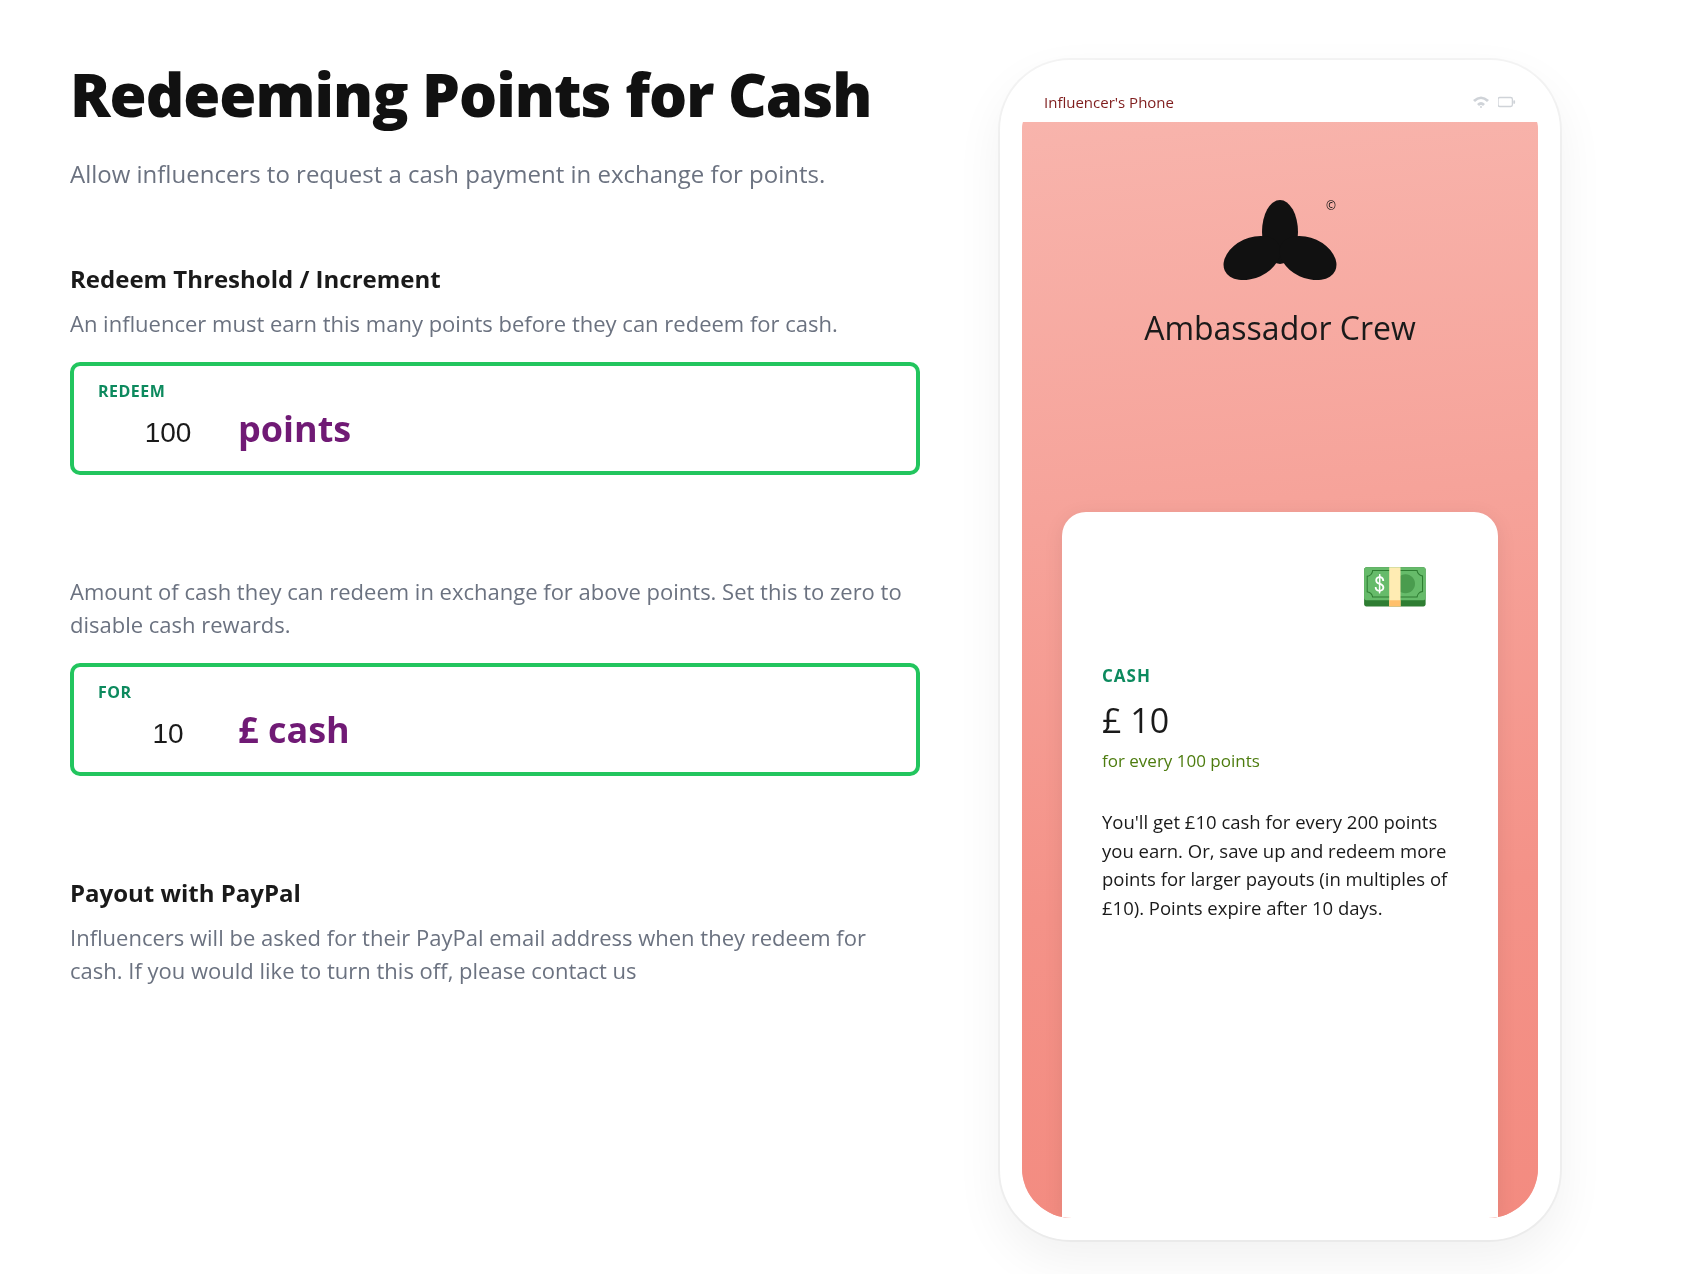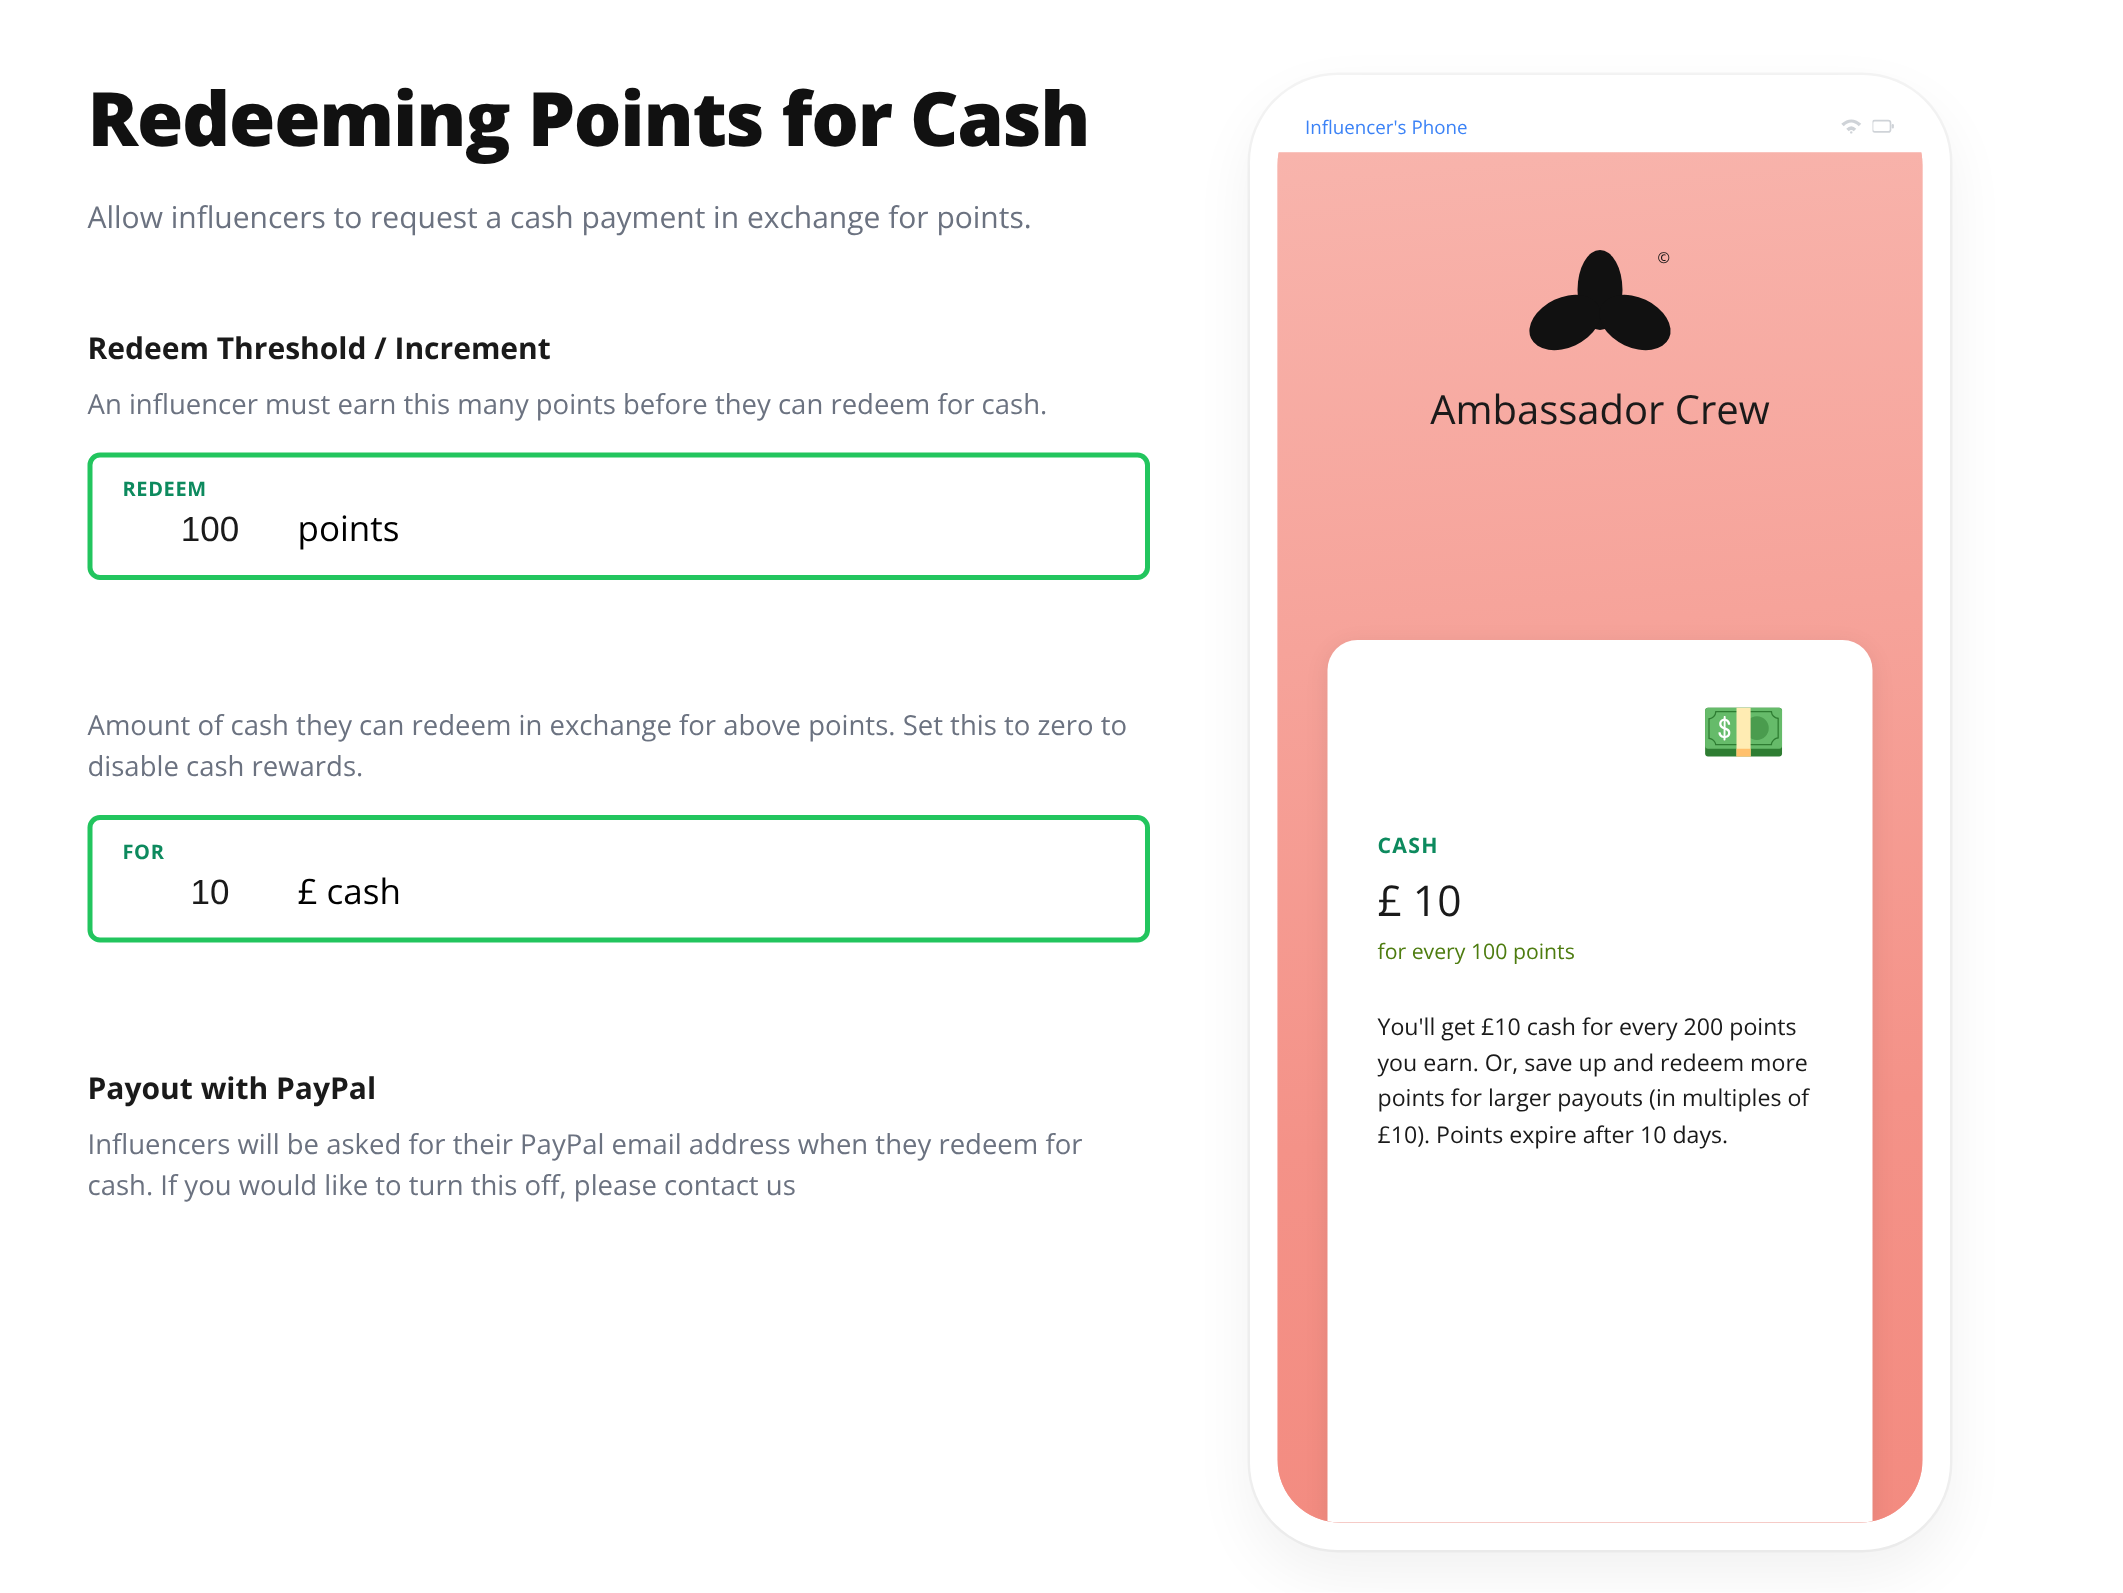--- a/index.html
+++ b/index.html
@@ -73,22 +73,23 @@
     font-size: 28px;
     font-weight: 400;
     color: #1a1a1a;
     border: none;
     outline: none;
     background: transparent;
     width: 140px;
     text-align: center;
   }
   .field-unit {
-    font-size: 28px;
-    color: #000000;
+    font-size: 36px;
+    color: #701a75;
+    font-weight: bold;
   }
   .spacer-lg { height: 40px; }
 
   
   .phone-frame {
     width: 560px;
     height: 1180px;
     border-radius: 70px;
     background: #fff;
     box-shadow: 0 0 0 2px rgba(0,0,0,0.04), 0 20px 50px rgba(0,0,0,0.06);
@@ -104,21 +105,21 @@
     position: relative;
   }
   .statusbar {
     height: 40px;
     background: #fff;
     display: flex;
     align-items: center;
     justify-content: space-between;
     padding: 0 22px;
     font-size: 15px;
-    color: #3b82f6;
+    color: #7f1d1d;
   }
   .statusbar .right-icons { display:flex; gap:8px; align-items:center; }
   .status-icon { width:18px; height:12px; }
   .phone-body {
     position: absolute;
     top: 40px; left: 0; right: 0; bottom: 0;
     background: linear-gradient(175deg, #f8b4ac 0%, #f49288 70%, #f38b80 100%);
   }
   .brand {
     text-align: center;

